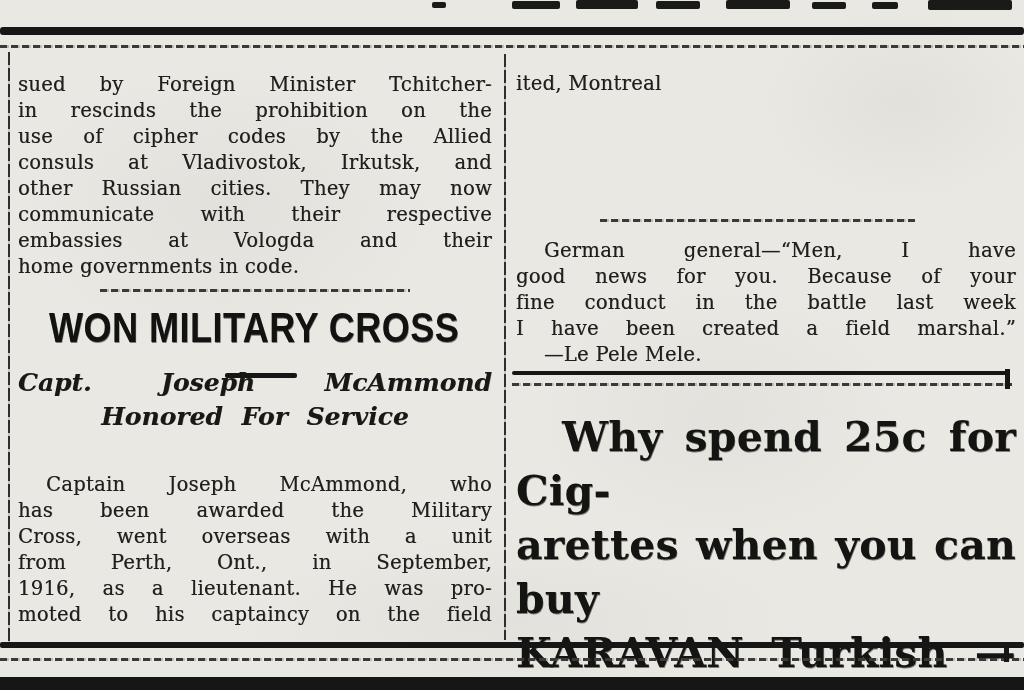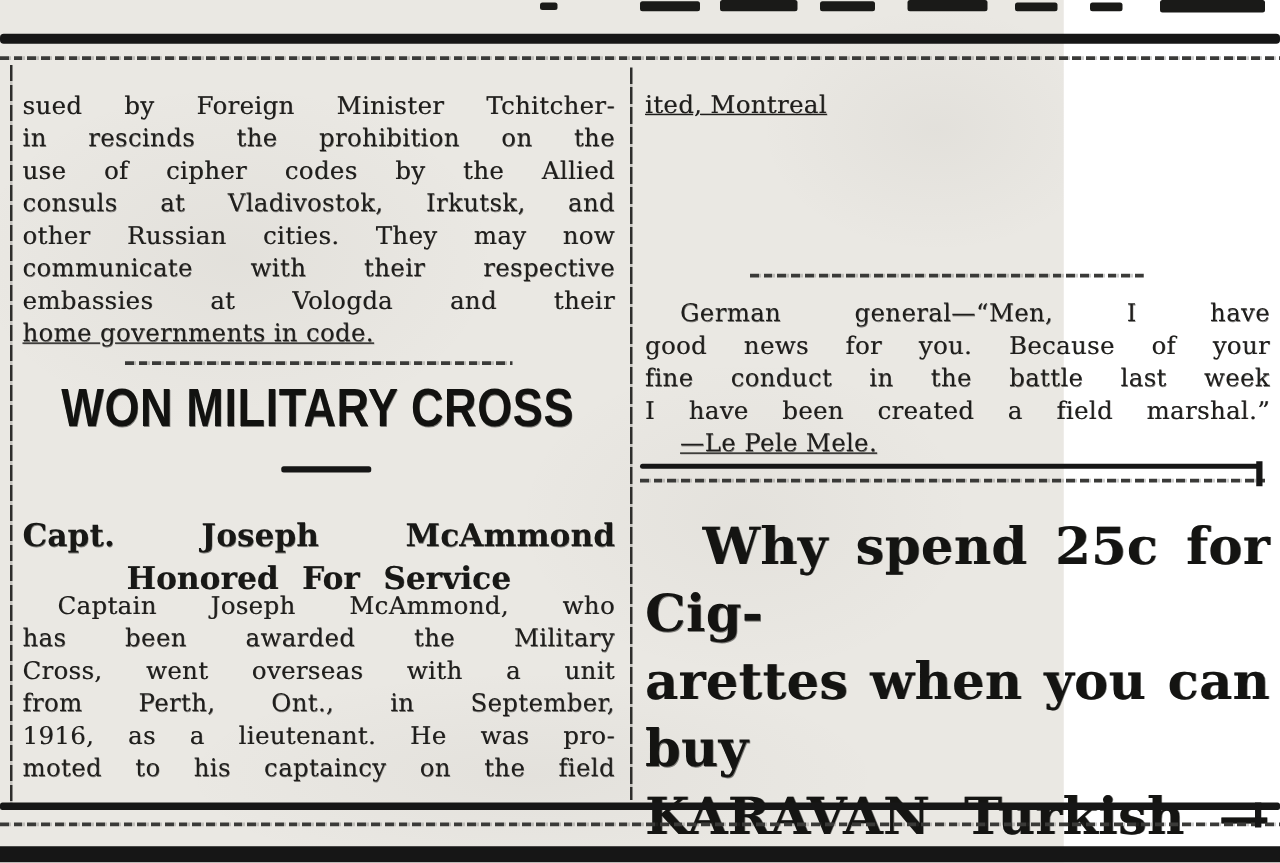--- a/index.html
+++ b/index.html
@@ -1,39 +1,39 @@
 <!DOCTYPE html>
 <html><head>
 <meta charset="utf-8">
 <style>
   html,body{margin:0;padding:0;}
   body{width:1024px;height:690px;overflow:hidden;}
   .page{
-    position:relative;width:851px;height:690px;
+    position:relative;width:1024px;height:690px;
     background-color:#eae8e3;
     background-image:
       radial-gradient(ellipse 300px 200px at 22% 30%, rgba(110,105,95,0.06), transparent 70%),
       radial-gradient(ellipse 260px 180px at 70% 60%, rgba(110,105,95,0.05), transparent 70%),
       radial-gradient(ellipse 400px 120px at 50% 90%, rgba(100,95,88,0.05), transparent 70%),
       radial-gradient(ellipse 200px 140px at 88% 15%, rgba(110,105,95,0.06), transparent 70%);
     color:#1d1d1d;
     font-family:"DejaVu Serif","Liberation Serif",serif;
   }
   .abs{position:absolute;}
   
   .rule-solid{background:#161616;}
   .rule-dotted{background-image:repeating-linear-gradient(90deg,#3a3a38 0 7px,rgba(58,58,56,0.25) 7px 9px,transparent 9px 11px);}
   .vrule{background-image:repeating-linear-gradient(180deg,#2e2e2c 0 13px,rgba(46,46,44,0.2) 13px 16px);}
   
   .bodytext{
     font-size:19.5px;line-height:26px;letter-spacing:0.3px;
     color:#1f1e1c;text-shadow:0.4px 0.3px 0.35px rgba(30,28,26,0.55);
   }
   .jlines{display:block;white-space:pre-line;text-align:justify;text-align-last:justify;}
-  .lastline{display:block;text-align:left;text-decoration:underline;}
+  .lastline{display:block;text-align:left;}
   .indent1{text-indent:28px;}
   
   .headline-wrap{display:flex;justify-content:center;align-items:center;}
   .headline{
     font-family:"Liberation Sans","DejaVu Sans",sans-serif;
     font-weight:bold;font-size:43px;letter-spacing:0.5px;color:#121210;
     transform:scaleX(0.84);transform-origin:center;white-space:nowrap;
     text-shadow:0.5px 0.5px 0.4px rgba(18,18,16,0.5);
   }
   .subhead{
@@ -86,21 +86,21 @@
     </div>
 
     <div class="abs rule-dotted" style="left:100px;top:289px;width:310px;height:3px;"></div>
 
     <div class="abs headline-wrap" style="left:8px;top:302px;width:492px;height:50px;justify-content:center;">
       <span class="headline">WON MILITARY CROSS</span>
     </div>
 
     <div class="abs rule-solid" style="left:225px;top:373px;width:72px;height:5px;border-radius:2px;"></div>
 
-    <div class="abs subhead" style="left:18px;top:412px;width:474px;">
+    <div class="abs subhead" style="left:18px;top:366px;width:474px;font-style:italic;">
       <span class="jlines">Capt. Joseph McAmmond</span>
       <span class="centerline">Honored For Service</span>
     </div>
 
     <div class="abs bodytext indent1" style="left:18px;top:472px;width:474px;">
       <span class="jlines">Captain Joseph McAmmond, who
 has been awarded the Military
 Cross, went overseas with a unit
 from Perth, Ont., in September,
 1916, as a lieutenant. He was pro-

